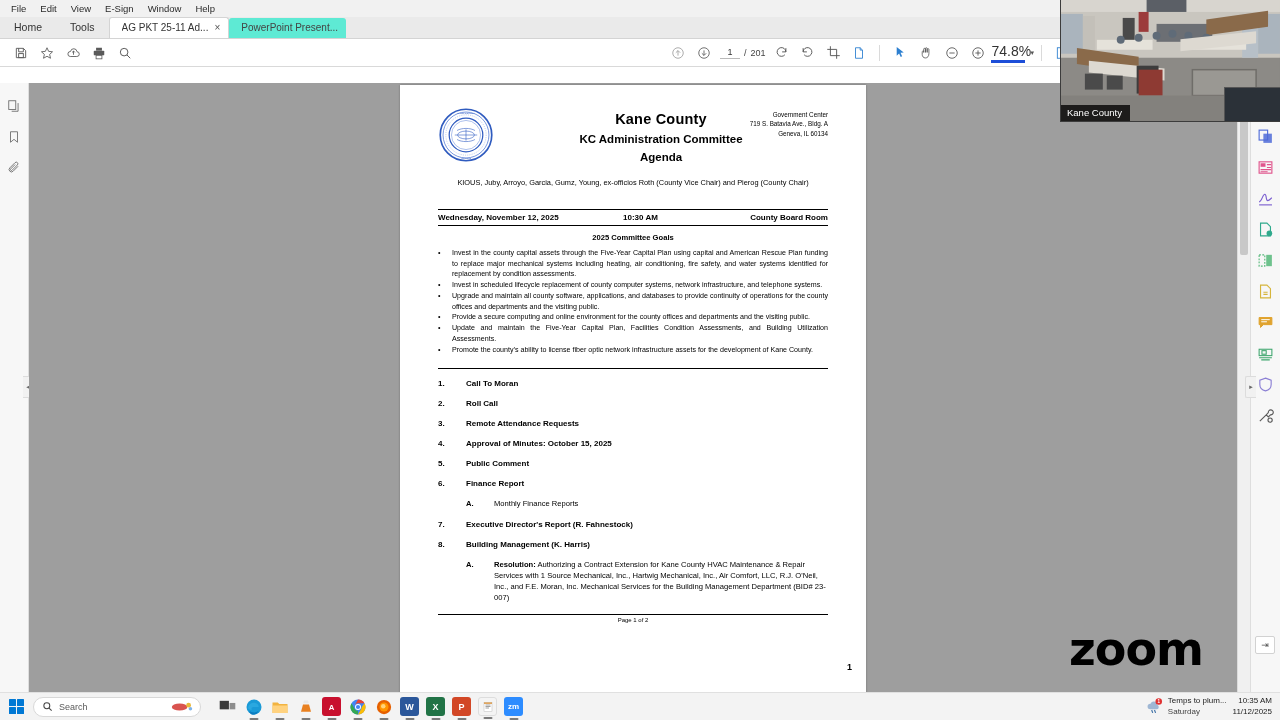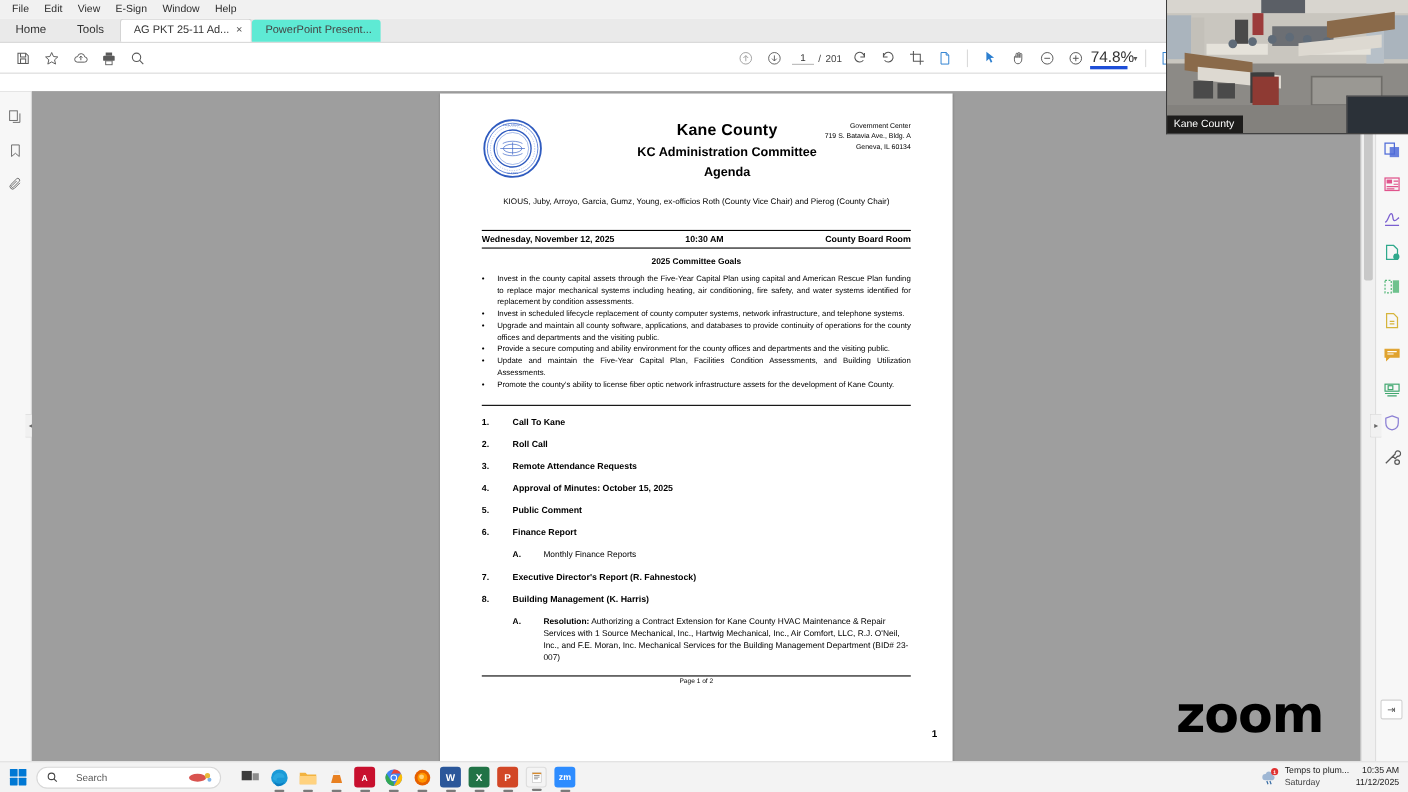--- a/index.html
+++ b/index.html
@@ -207,21 +207,21 @@
   .taskbar {
     position: absolute; left: 0; right: 0; bottom: 0; height: 28px;
     background: #f3f3f3; border-top: 1px solid #e0e0e0;
     display: flex; align-items: center;
   }
   .tb-left { display: flex; align-items: center; gap: 3px; padding-left: 9px; }
   .win-logo { width: 15px; height: 15px; display: grid; grid-template-columns: 1fr 1fr; grid-gap: 1.6px; }
   .win-logo i { background: #0078d4; display: block; border-radius: .5px; }
   .search-pill {
     width: 168px; height: 20px; background: #fff; border: 1px solid #d8d8d8;
-    border-radius: 11px; display: flex; align-items: center; gap: 16px; padding: 0 8px;
+    border-radius: 11px; display: flex; align-items: center; gap: 6px; padding: 0 8px;
     margin-left: 6px; position: relative;
   }
   .search-pill .txt { font-size: 9px; color: #5a5a5a; }
   .search-extra { position: absolute; right: 6px; display: flex; align-items: center; gap: 1px; }
   .tb-apps { display: flex; align-items: center; gap: 7px; margin-left: 14px; }
   .app-ic { width: 19px; height: 19px; border-radius: 3px; position: relative;
             display: flex; align-items: center; justify-content: center;
             font-size: 9px; font-weight: bold; color: #fff; }
   .app-ic.run::after {
     content: ""; position: absolute; left: 50%; transform: translateX(-50%);
@@ -493,36 +493,36 @@
             <div class="goal">
               <span class="b">•</span><span>Invest in the county capital assets through the Five-Year Capital Plan using capital and American Rescue Plan funding to replace major mechanical systems including heating, air conditioning, fire safety, and water systems identified for replacement by condition assessments.</span>
             </div>
             <div class="goal">
               <span class="b">•</span><span>Invest in scheduled lifecycle replacement of county computer systems, network infrastructure, and telephone systems.</span>
             </div>
             <div class="goal">
               <span class="b">•</span><span>Upgrade and maintain all county software, applications, and databases to provide continuity of operations for the county offices and departments and the visiting public.</span>
             </div>
             <div class="goal">
-              <span class="b">•</span><span>Provide a secure computing and ability environment for the county offices and departments and the visiting public.</span>
+              <span class="b">•</span><span>Provide a secure computing and online environment for the county offices and departments and the visiting public.</span>
             </div>
             <div class="goal">
               <span class="b">•</span><span>Update and maintain the Five-Year Capital Plan, Facilities Condition Assessments, and Building Utilization Assessments.</span>
             </div>
             <div class="goal">
               <span class="b">•</span><span>Promote the county’s ability to license fiber optic network infrastructure assets for the development of Kane County.</span>
             </div>
           </div>
 
           <div class="hr-thin"></div>
 
           <div class="agenda">
             <div class="a-item">
               <span class="a-num">1.</span>
-              <span class="a-text">Call To Kane</span>
+              <span class="a-text">Call To Moran</span>
             </div>
             <div class="a-item">
               <span class="a-num">2.</span>
               <span class="a-text">Roll Call</span>
             </div>
             <div class="a-item">
               <span class="a-num">3.</span>
               <span class="a-text">Remote Attendance Requests</span>
             </div>
             <div class="a-item">

